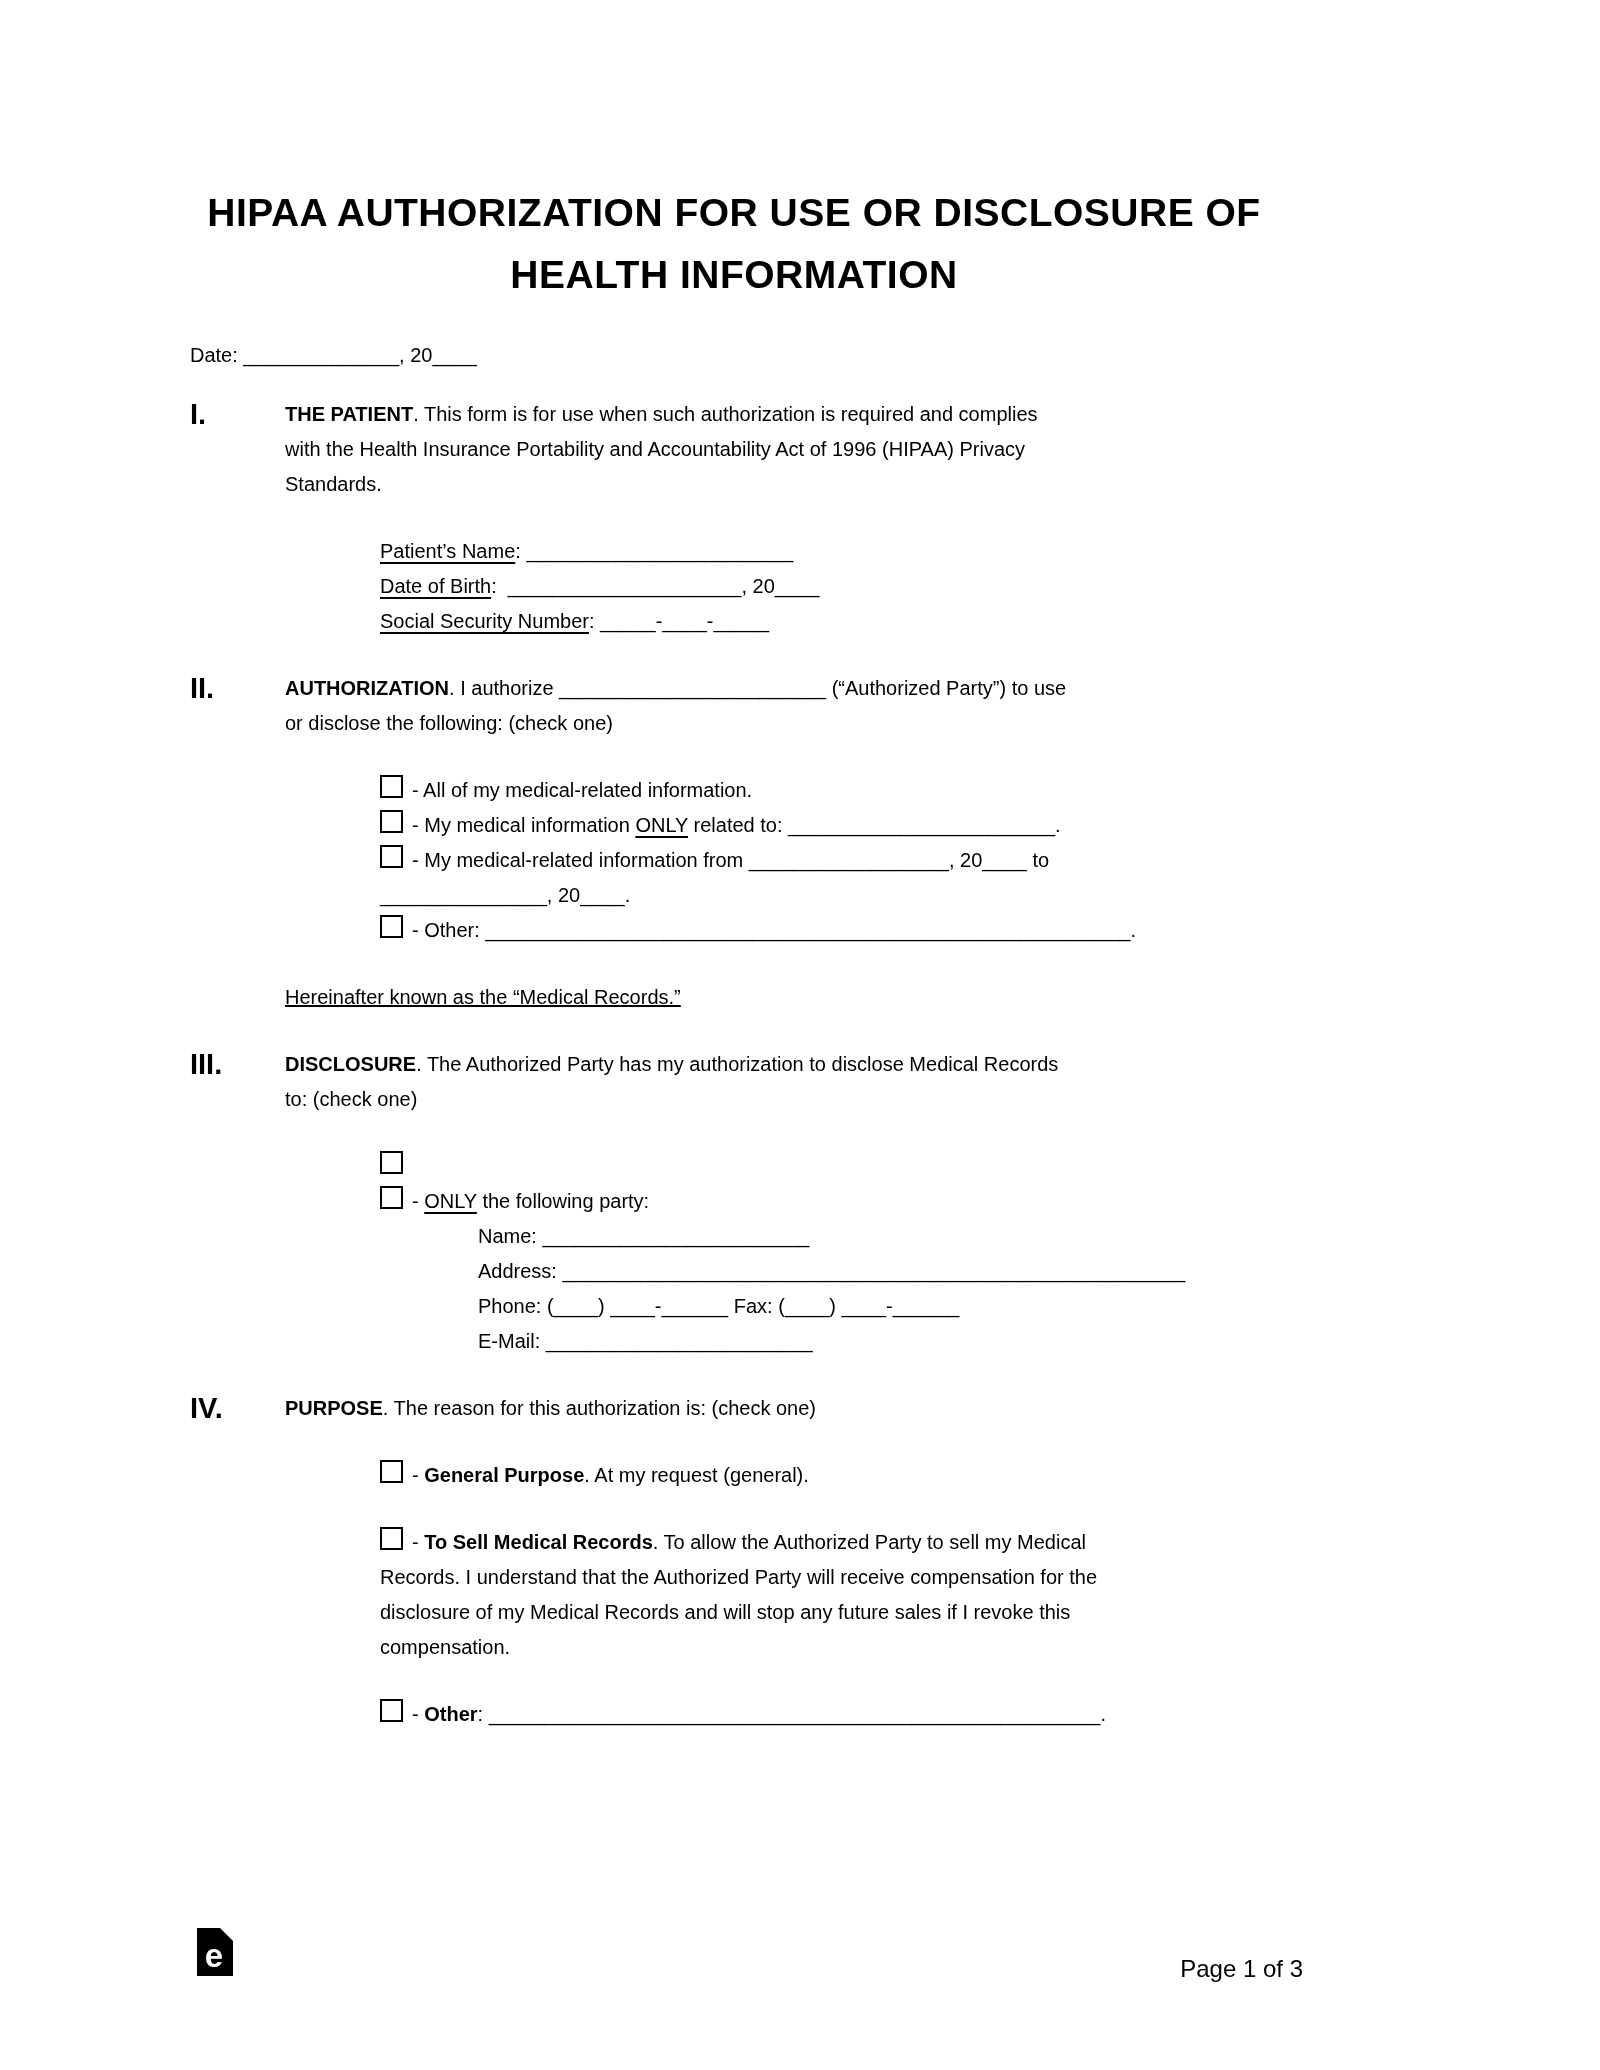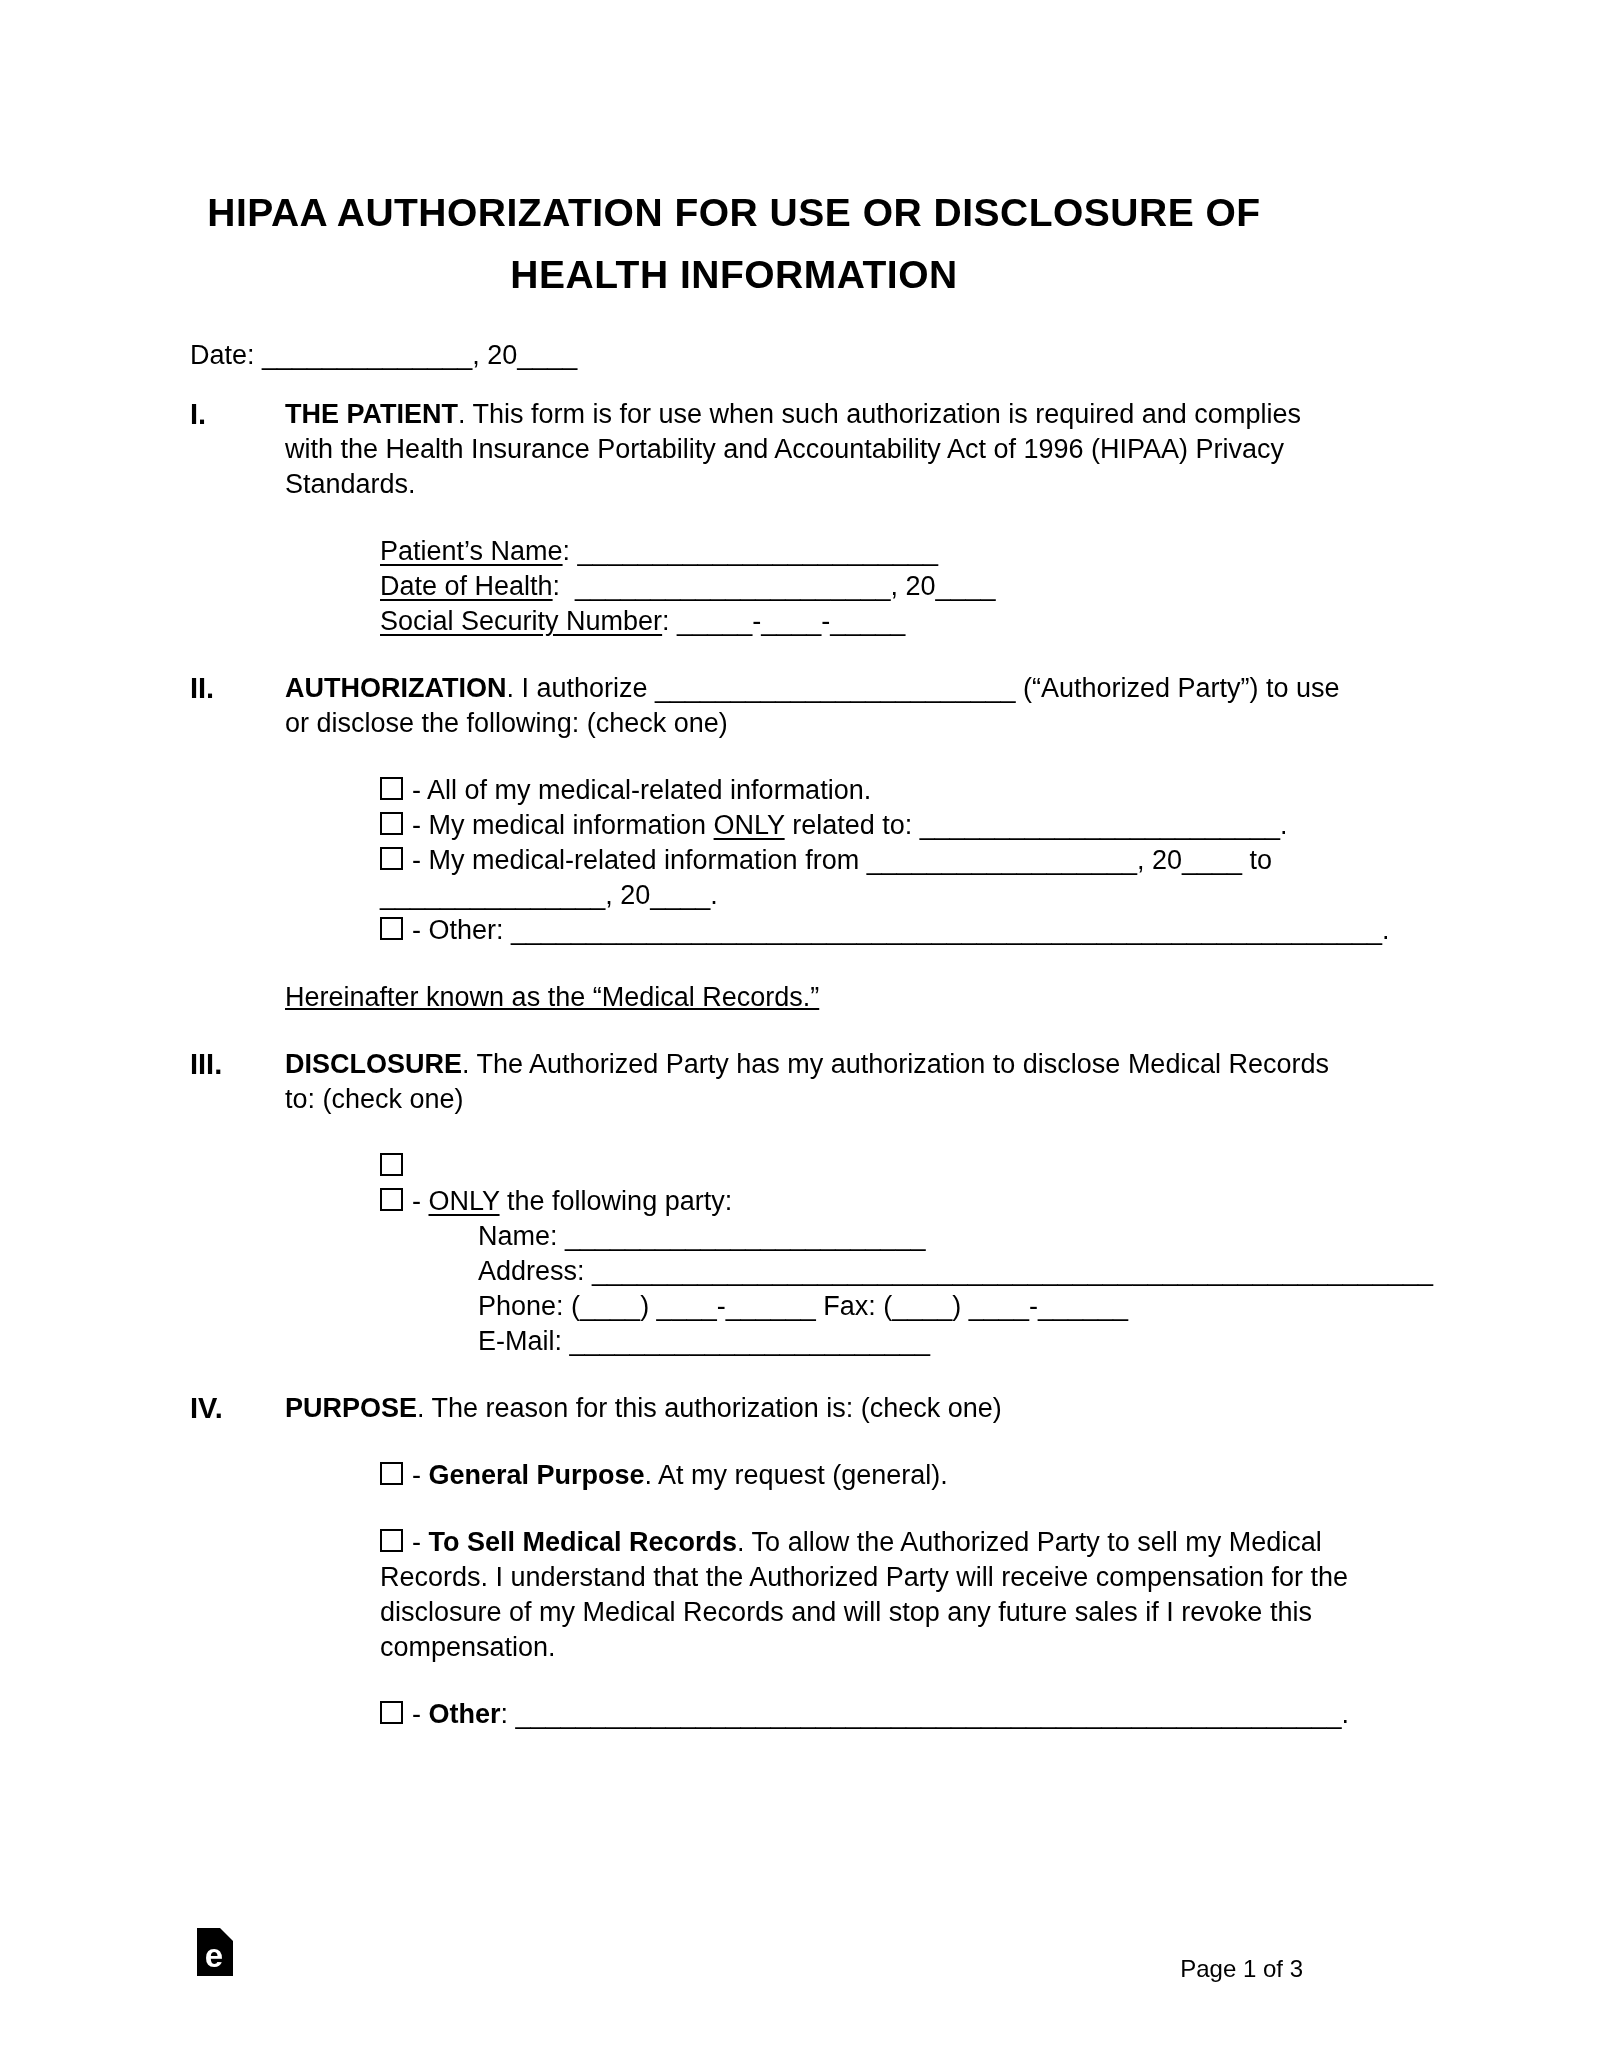--- a/index.html
+++ b/index.html
@@ -13,21 +13,21 @@
   }
   .title {
     position:absolute; left:0; top:182px; width:100%;
     text-align:center; font-weight:bold;
     font-size:39px; line-height:62px;
     letter-spacing:0.5px;
   }
   .doc {
     position:absolute; left:190px; top:338px; width:1270px;
   }
-  .line { white-space:pre; font-size:27px; line-height:35px; }
+  .line { white-space:pre; font-size:20px; line-height:35px; }
   .sec { display:flex; margin-top:32px; }
   .sec.first { margin-top:24px; }
   .num { width:95px; font-weight:bold; font-size:29px; line-height:35px; flex:none; }
   .sb { flex:1; min-width:0; }
   .group { margin-top:32px; margin-left:95px; }
   .outro { margin-top:32px;text-decoration:underline; }
   .sub { margin-left:98px; }
   .iv-item { margin-top:32px; margin-left:95px; }
   b { font-weight:bold; }
   u { text-decoration:underline; text-underline-offset:4px; }
@@ -57,21 +57,21 @@
     <div class="line">Date: ______________, 20____</div>
 
     <div class="sec first">
       <div class="num">I.</div>
       <div class="sb">
         <div class="line"><b>THE PATIENT</b><span>. This form is for use when such authorization is required and complies</span></div>
         <div class="line">with the Health Insurance Portability and Accountability Act of 1996 (HIPAA) Privacy</div>
         <div class="line">Standards.</div>
         <div class="group">
           <div class="line"><u>Patient’s Name</u><span>: ________________________</span></div>
-          <div class="line"><u>Date of Health</u><span>:  _____________________, 20____</span></div>
+          <div class="line"><u>Date of Birth</u><span>:  _____________________, 20____</span></div>
           <div class="line"><u>Social Security Number</u><span>: _____-____-_____</span></div>
         </div>
       </div>
     </div>
 
     <div class="sec">
       <div class="num">II.</div>
       <div class="sb">
         <div class="line"><b>AUTHORIZATION</b><span>. I authorize ________________________ (“Authorized Party”) to use</span></div>
         <div class="line">or disclose the following: (check one)</div>

